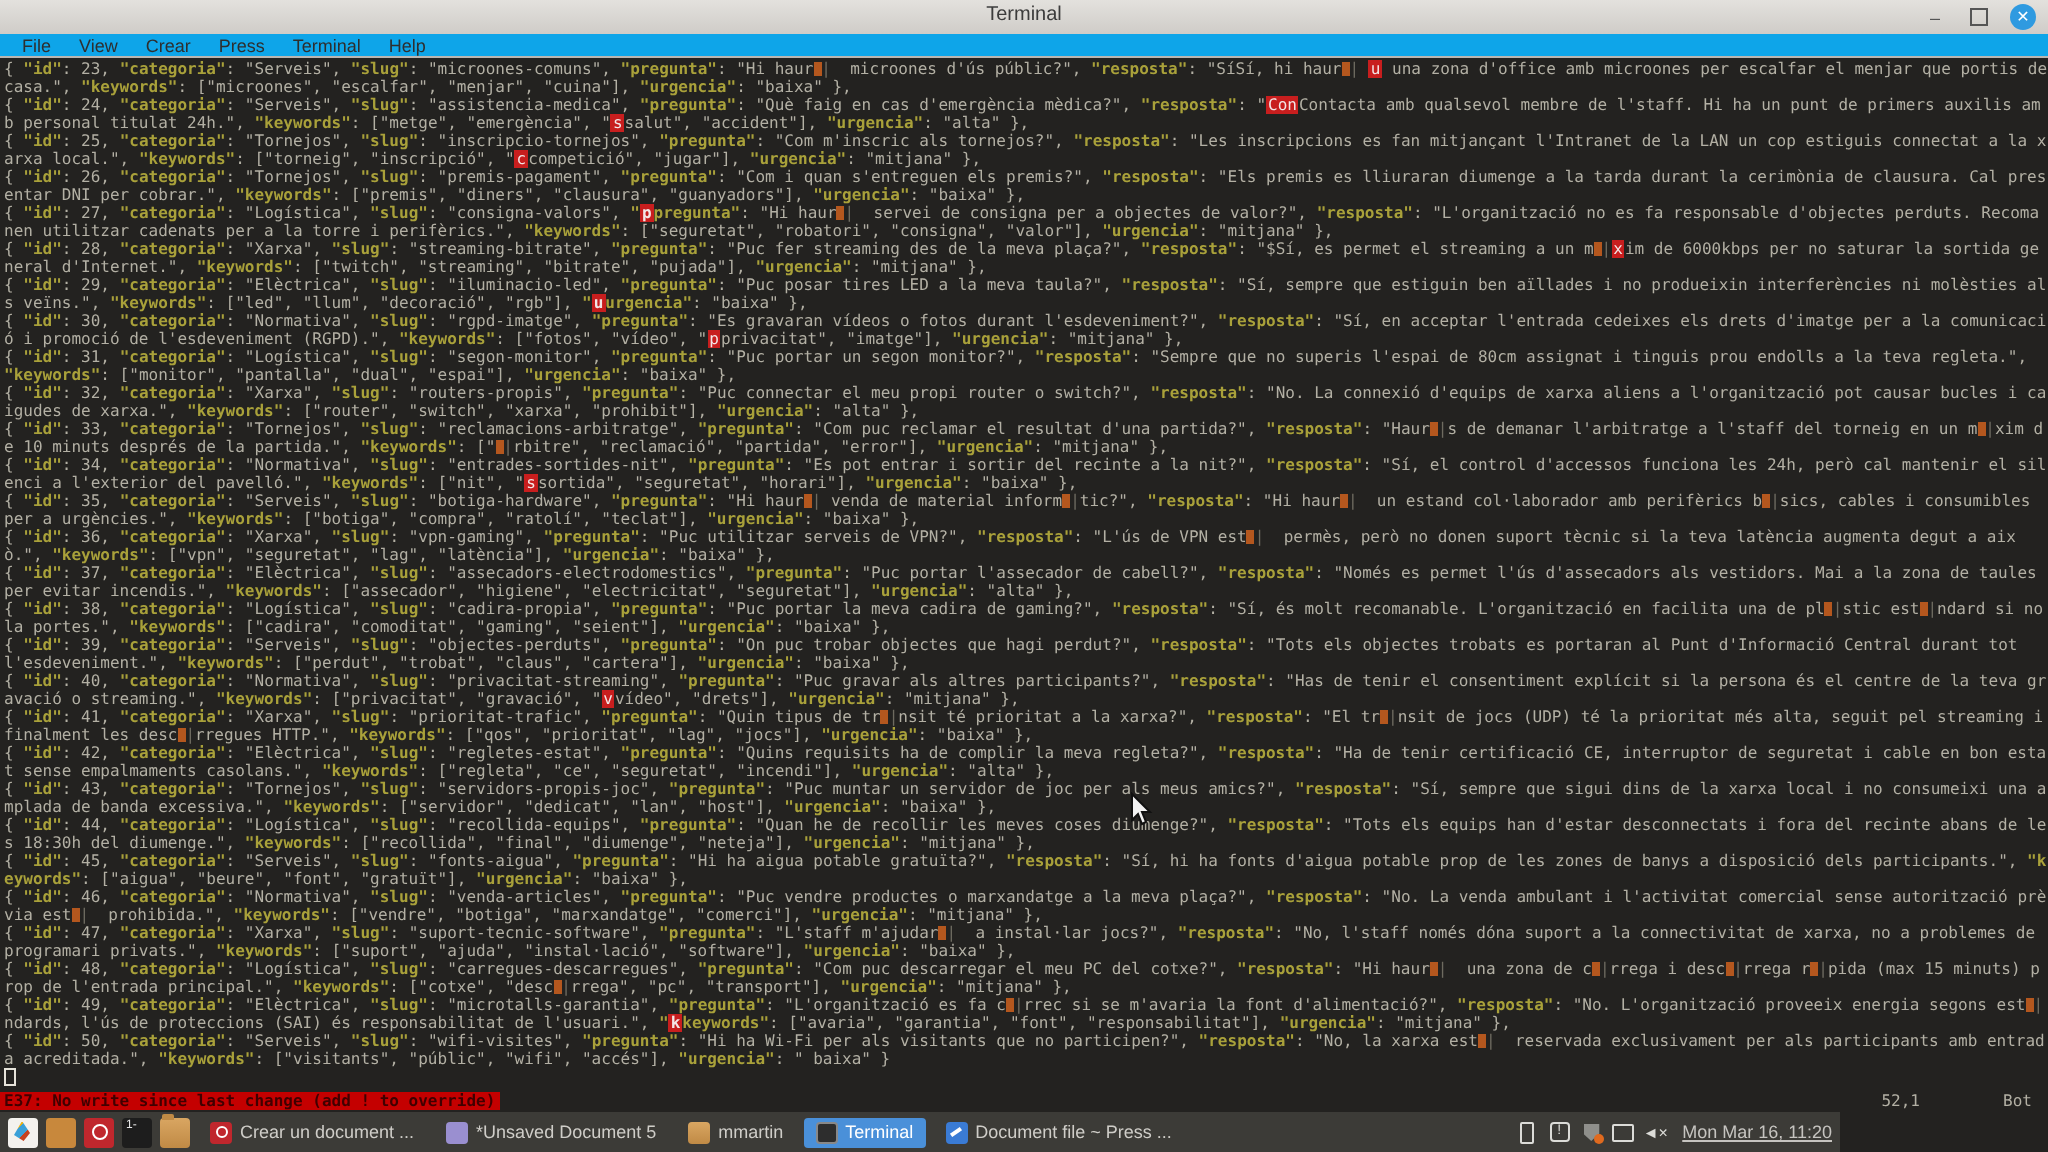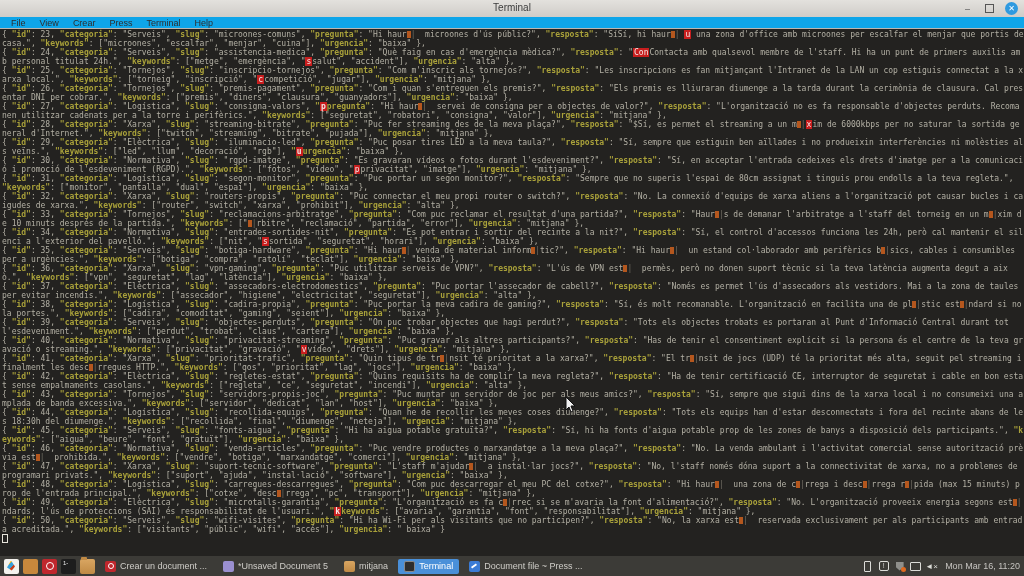--- a/index.html
+++ b/index.html
@@ -30,21 +30,21 @@
   .mp{color:#6e6b60;font-style:normal;}
   .vcur{display:inline-block;width:4px;height:7px;border:1px solid #e6e3da;vertical-align:-1px;}
   .statusline{position:absolute;left:0;right:0;bottom:0;height:10px;
     font:8px/10px "DejaVu Sans Mono",monospace;color:#b3b0a4;}
   .emsg{background:#c40000;color:#400000;font-weight:bold;padding:0 2px;}
   .ruler{position:absolute;right:64px;bottom:0;}
   .botind{position:absolute;right:8px;bottom:0;}
   
   .pointer{position:absolute;left:565px;top:396px;width:12px;height:18px;z-index:50;}
   
-  .taskbar{position:absolute;left:0;top:556px;width:1024px;height:20px;background:#3c3b37;
+  .taskbar{position:absolute;left:0;top:556px;width:920px;height:20px;background:#3c3b37;
     display:flex;align-items:center;padding:0 4px;box-sizing:border-box;gap:4px;}
   .launch{width:15px;height:15px;border-radius:2px;flex:0 0 auto;position:relative;}
   .l-menu{background:#f4f2ee;}
   .l-menu i{position:absolute;left:3px;top:2px;width:8px;height:10px;display:block;
      background:linear-gradient(135deg,#e8b117 0 30%,#3aa0d8 30% 60%,#c5411f 60%);
      clip-path:polygon(50% 0,100% 60%,60% 100%,0 70%);}
   .l-tan{background:#c8883c;}
   .l-red{background:#c0272d;}
   .l-red i{position:absolute;left:3.5px;top:3.5px;width:6px;height:6px;border:1.5px solid #fff;
      border-radius:50%;display:block;}
@@ -67,21 +67,21 @@
   .tray{color:#dcdcd8;font-size:9px;position:relative;width:11px;height:12px;
     display:flex;align-items:center;justify-content:center;}
   .t-batt i{display:block;width:5px;height:9px;border:1px solid #dcdcd8;border-radius:1px;}
   .t-warn i{display:block;width:8px;height:8px;border:1px solid #dcdcd8;border-radius:2px;
     font-size:7px;line-height:8px;text-align:center;color:#dcdcd8;font-style:normal;}
   .t-shield i{display:block;width:8px;height:9px;background:#8f8f8b;
     clip-path:polygon(0 0,100% 0,100% 60%,50% 100%,0 60%);}
   .t-shield b{position:absolute;right:-1px;bottom:0;width:5px;height:5px;border-radius:50%;background:#e06a1f;}
   .t-disp i{display:block;width:9px;height:7px;border:1px solid #dcdcd8;border-radius:1px;}
   .t-mute{font-size:8px;}
-  .clock{color:#c6c4c0;font-size:9px;margin-left:3px;white-space:nowrap;}
+  .clock{color:#c6c4c0;font-size:9px;margin-left:3px;white-space:nowrap;text-decoration:underline;}
 </style>
 </head>
 <body>
 
 <div class="titlebar">
   <div class="title">Terminal</div>
   <div class="winctl">
     <div class="wc">–</div>
     <div class="wc max">
         <i></i>
@@ -94,20 +94,25 @@
     <span>File</span>
     <span>View</span>
     <span>Crear</span>
     <span>Press</span>
     <span>Terminal</span>
     <span>Help</span>
   </div>
 
 <div class="term">
   <div class="screen" id="screen"><div>{ <b class="k">"id"</b>: 23, <b class="k">"categoria"</b>: "Serveis", <b class="k">"slug"</b>: "microones-comuns", <b class="k">"pregunta"</b>: "Hi haur<i class="mj"></i><i class="mp">|</i>  microones d'ús públic?", <b class="k">"resposta"</b>: "SíSí, hi haur<i class="mj"></i><i class="mp">|</i> <s class="rc">u</s> una zona d'office amb microones per escalfar el menjar que portis de casa.", <b class="k">"keywords"</b>: ["microones", "escalfar", "menjar", "cuina"], <b class="k">"urgencia"</b>: "baixa" },</div><div>{ <b class="k">"id"</b>: 24, <b class="k">"categoria"</b>: "Serveis", <b class="k">"slug"</b>: "assistencia-medica", <b class="k">"pregunta"</b>: "Què faig en cas d'emergència mèdica?", <b class="k">"resposta"</b>: "<s class="rc">Con</s>Contacta amb qualsevol membre de l'staff. Hi ha un punt de primers auxilis amb personal titulat 24h.", <b class="k">"keywords"</b>: ["metge", "emergència", "<s class="rc">s</s>salut", "accident"], <b class="k">"urgencia"</b>: "alta" },</div><div>{ <b class="k">"id"</b>: 25, <b class="k">"categoria"</b>: "Tornejos", <b class="k">"slug"</b>: "inscripcio-tornejos", <b class="k">"pregunta"</b>: "Com m'inscric als tornejos?", <b class="k">"resposta"</b>: "Les inscripcions es fan mitjançant l'Intranet de la LAN un cop estiguis connectat a la xarxa local.", <b class="k">"keywords"</b>: ["torneig", "inscripció", "<s class="rc">c</s>competició", "jugar"], <b class="k">"urgencia"</b>: "mitjana" },</div><div>{ <b class="k">"id"</b>: 26, <b class="k">"categoria"</b>: "Tornejos", <b class="k">"slug"</b>: "premis-pagament", <b class="k">"pregunta"</b>: "Com i quan s'entreguen els premis?", <b class="k">"resposta"</b>: "Els premis es lliuraran diumenge a la tarda durant la cerimònia de clausura. Cal presentar DNI per cobrar.", <b class="k">"keywords"</b>: ["premis", "diners", "clausura", "guanyadors"], <b class="k">"urgencia"</b>: "baixa" },</div><div>{ <b class="k">"id"</b>: 27, <b class="k">"categoria"</b>: "Logística", <b class="k">"slug"</b>: "consigna-valors", <b class="k">"<s class="rc">p</s>pregunta"</b>: "Hi haur<i class="mj"></i><i class="mp">|</i>  servei de consigna per a objectes de valor?", <b class="k">"resposta"</b>: "L'organització no es fa responsable d'objectes perduts. Recomanen utilitzar cadenats per a la torre i perifèrics.", <b class="k">"keywords"</b>: ["seguretat", "robatori", "consigna", "valor"], <b class="k">"urgencia"</b>: "mitjana" },</div><div>{ <b class="k">"id"</b>: 28, <b class="k">"categoria"</b>: "Xarxa", <b class="k">"slug"</b>: "streaming-bitrate", <b class="k">"pregunta"</b>: "Puc fer streaming des de la meva plaça?", <b class="k">"resposta"</b>: "$Sí, es permet el streaming a un m<i class="mj"></i><i class="mp">|</i><s class="rc">x</s>im de 6000kbps per no saturar la sortida general d'Internet.", <b class="k">"keywords"</b>: ["twitch", "streaming", "bitrate", "pujada"], <b class="k">"urgencia"</b>: "mitjana" },</div><div>{ <b class="k">"id"</b>: 29, <b class="k">"categoria"</b>: "Elèctrica", <b class="k">"slug"</b>: "iluminacio-led", <b class="k">"pregunta"</b>: "Puc posar tires LED a la meva taula?", <b class="k">"resposta"</b>: "Sí, sempre que estiguin ben aïllades i no produeixin interferències ni molèsties als veïns.", <b class="k">"keywords"</b>: ["led", "llum", "decoració", "rgb"], <b class="k">"<s class="rc">u</s>urgencia"</b>: "baixa" },</div><div>{ <b class="k">"id"</b>: 30, <b class="k">"categoria"</b>: "Normativa", <b class="k">"slug"</b>: "rgpd-imatge", <b class="k">"pregunta"</b>: "Es gravaran vídeos o fotos durant l'esdeveniment?", <b class="k">"resposta"</b>: "Sí, en acceptar l'entrada cedeixes els drets d'imatge per a la comunicació i promoció de l'esdeveniment (RGPD).", <b class="k">"keywords"</b>: ["fotos", "vídeo", "<s class="rc">p</s>privacitat", "imatge"], <b class="k">"urgencia"</b>: "mitjana" },</div><div>{ <b class="k">"id"</b>: 31, <b class="k">"categoria"</b>: "Logística", <b class="k">"slug"</b>: "segon-monitor", <b class="k">"pregunta"</b>: "Puc portar un segon monitor?", <b class="k">"resposta"</b>: "Sempre que no superis l'espai de 80cm assignat i tinguis prou endolls a la teva regleta.", <b class="k">"keywords"</b>: ["monitor", "pantalla", "dual", "espai"], <b class="k">"urgencia"</b>: "baixa" },</div><div>{ <b class="k">"id"</b>: 32, <b class="k">"categoria"</b>: "Xarxa", <b class="k">"slug"</b>: "routers-propis", <b class="k">"pregunta"</b>: "Puc connectar el meu propi router o switch?", <b class="k">"resposta"</b>: "No. La connexió d'equips de xarxa aliens a l'organització pot causar bucles i caigudes de xarxa.", <b class="k">"keywords"</b>: ["router", "switch", "xarxa", "prohibit"], <b class="k">"urgencia"</b>: "alta" },</div><div>{ <b class="k">"id"</b>: 33, <b class="k">"categoria"</b>: "Tornejos", <b class="k">"slug"</b>: "reclamacions-arbitratge", <b class="k">"pregunta"</b>: "Com puc reclamar el resultat d'una partida?", <b class="k">"resposta"</b>: "Haur<i class="mj"></i><i class="mp">|</i>s de demanar l'arbitratge a l'staff del torneig en un m<i class="mj"></i><i class="mp">|</i>xim de 10 minuts després de la partida.", <b class="k">"keywords"</b>: ["<i class="mj"></i><i class="mp">|</i>rbitre", "reclamació", "partida", "error"], <b class="k">"urgencia"</b>: "mitjana" },</div><div>{ <b class="k">"id"</b>: 34, <b class="k">"categoria"</b>: "Normativa", <b class="k">"slug"</b>: "entrades-sortides-nit", <b class="k">"pregunta"</b>: "Es pot entrar i sortir del recinte a la nit?", <b class="k">"resposta"</b>: "Sí, el control d'accessos funciona les 24h, però cal mantenir el silenci a l'exterior del pavelló.", <b class="k">"keywords"</b>: ["nit", "<s class="rc">s</s>sortida", "seguretat", "horari"], <b class="k">"urgencia"</b>: "baixa" },</div><div>{ <b class="k">"id"</b>: 35, <b class="k">"categoria"</b>: "Serveis", <b class="k">"slug"</b>: "botiga-hardware", <b class="k">"pregunta"</b>: "Hi haur<i class="mj"></i><i class="mp">|</i> venda de material inform<i class="mj"></i><i class="mp">|</i>tic?", <b class="k">"resposta"</b>: "Hi haur<i class="mj"></i><i class="mp">|</i>  un estand col·laborador amb perifèrics b<i class="mj"></i><i class="mp">|</i>sics, cables i consumibles per a urgències.", <b class="k">"keywords"</b>: ["botiga", "compra", "ratolí", "teclat"], <b class="k">"urgencia"</b>: "baixa" },</div><div>{ <b class="k">"id"</b>: 36, <b class="k">"categoria"</b>: "Xarxa", <b class="k">"slug"</b>: "vpn-gaming", <b class="k">"pregunta"</b>: "Puc utilitzar serveis de VPN?", <b class="k">"resposta"</b>: "L'ús de VPN est<i class="mj"></i><i class="mp">|</i>  permès, però no donen suport tècnic si la teva latència augmenta degut a això.", <b class="k">"keywords"</b>: ["vpn", "seguretat", "lag", "latència"], <b class="k">"urgencia"</b>: "baixa" },</div><div>{ <b class="k">"id"</b>: 37, <b class="k">"categoria"</b>: "Elèctrica", <b class="k">"slug"</b>: "assecadors-electrodomestics", <b class="k">"pregunta"</b>: "Puc portar l'assecador de cabell?", <b class="k">"resposta"</b>: "Només es permet l'ús d'assecadors als vestidors. Mai a la zona de taules per evitar incendis.", <b class="k">"keywords"</b>: ["assecador", "higiene", "electricitat", "seguretat"], <b class="k">"urgencia"</b>: "alta" },</div><div>{ <b class="k">"id"</b>: 38, <b class="k">"categoria"</b>: "Logística", <b class="k">"slug"</b>: "cadira-propia", <b class="k">"pregunta"</b>: "Puc portar la meva cadira de gaming?", <b class="k">"resposta"</b>: "Sí, és molt recomanable. L'organització en facilita una de pl<i class="mj"></i><i class="mp">|</i>stic est<i class="mj"></i><i class="mp">|</i>ndard si no la portes.", <b class="k">"keywords"</b>: ["cadira", "comoditat", "gaming", "seient"], <b class="k">"urgencia"</b>: "baixa" },</div><div>{ <b class="k">"id"</b>: 39, <b class="k">"categoria"</b>: "Serveis", <b class="k">"slug"</b>: "objectes-perduts", <b class="k">"pregunta"</b>: "On puc trobar objectes que hagi perdut?", <b class="k">"resposta"</b>: "Tots els objectes trobats es portaran al Punt d'Informació Central durant tot l'esdeveniment.", <b class="k">"keywords"</b>: ["perdut", "trobat", "claus", "cartera"], <b class="k">"urgencia"</b>: "baixa" },</div><div>{ <b class="k">"id"</b>: 40, <b class="k">"categoria"</b>: "Normativa", <b class="k">"slug"</b>: "privacitat-streaming", <b class="k">"pregunta"</b>: "Puc gravar als altres participants?", <b class="k">"resposta"</b>: "Has de tenir el consentiment explícit si la persona és el centre de la teva gravació o streaming.", <b class="k">"keywords"</b>: ["privacitat", "gravació", "<s class="rc">v</s>vídeo", "drets"], <b class="k">"urgencia"</b>: "mitjana" },</div><div>{ <b class="k">"id"</b>: 41, <b class="k">"categoria"</b>: "Xarxa", <b class="k">"slug"</b>: "prioritat-trafic", <b class="k">"pregunta"</b>: "Quin tipus de tr<i class="mj"></i><i class="mp">|</i>nsit té prioritat a la xarxa?", <b class="k">"resposta"</b>: "El tr<i class="mj"></i><i class="mp">|</i>nsit de jocs (UDP) té la prioritat més alta, seguit pel streaming i finalment les desc<i class="mj"></i><i class="mp">|</i>rregues HTTP.", <b class="k">"keywords"</b>: ["qos", "prioritat", "lag", "jocs"], <b class="k">"urgencia"</b>: "baixa" },</div><div>{ <b class="k">"id"</b>: 42, <b class="k">"categoria"</b>: "Elèctrica", <b class="k">"slug"</b>: "regletes-estat", <b class="k">"pregunta"</b>: "Quins requisits ha de complir la meva regleta?", <b class="k">"resposta"</b>: "Ha de tenir certificació CE, interruptor de seguretat i cable en bon estat sense empalmaments casolans.", <b class="k">"keywords"</b>: ["regleta", "ce", "seguretat", "incendi"], <b class="k">"urgencia"</b>: "alta" },</div><div>{ <b class="k">"id"</b>: 43, <b class="k">"categoria"</b>: "Tornejos", <b class="k">"slug"</b>: "servidors-propis-joc", <b class="k">"pregunta"</b>: "Puc muntar un servidor de joc per als meus amics?", <b class="k">"resposta"</b>: "Sí, sempre que sigui dins de la xarxa local i no consumeixi una amplada de banda excessiva.", <b class="k">"keywords"</b>: ["servidor", "dedicat", "lan", "host"], <b class="k">"urgencia"</b>: "baixa" },</div><div>{ <b class="k">"id"</b>: 44, <b class="k">"categoria"</b>: "Logística", <b class="k">"slug"</b>: "recollida-equips", <b class="k">"pregunta"</b>: "Quan he de recollir les meves coses diumenge?", <b class="k">"resposta"</b>: "Tots els equips han d'estar desconnectats i fora del recinte abans de les 18:30h del diumenge.", <b class="k">"keywords"</b>: ["recollida", "final", "diumenge", "neteja"], <b class="k">"urgencia"</b>: "mitjana" },</div><div>{ <b class="k">"id"</b>: 45, <b class="k">"categoria"</b>: "Serveis", <b class="k">"slug"</b>: "fonts-aigua", <b class="k">"pregunta"</b>: "Hi ha aigua potable gratuïta?", <b class="k">"resposta"</b>: "Sí, hi ha fonts d'aigua potable prop de les zones de banys a disposició dels participants.", <b class="k">"keywords"</b>: ["aigua", "beure", "font", "gratuït"], <b class="k">"urgencia"</b>: "baixa" },</div><div>{ <b class="k">"id"</b>: 46, <b class="k">"categoria"</b>: "Normativa", <b class="k">"slug"</b>: "venda-articles", <b class="k">"pregunta"</b>: "Puc vendre productes o marxandatge a la meva plaça?", <b class="k">"resposta"</b>: "No. La venda ambulant i l'activitat comercial sense autorització prèvia est<i class="mj"></i><i class="mp">|</i>  prohibida.", <b class="k">"keywords"</b>: ["vendre", "botiga", "marxandatge", "comerci"], <b class="k">"urgencia"</b>: "mitjana" },</div><div>{ <b class="k">"id"</b>: 47, <b class="k">"categoria"</b>: "Xarxa", <b class="k">"slug"</b>: "suport-tecnic-software", <b class="k">"pregunta"</b>: "L'staff m'ajudar<i class="mj"></i><i class="mp">|</i>  a instal·lar jocs?", <b class="k">"resposta"</b>: "No, l'staff només dóna suport a la connectivitat de xarxa, no a problemes de programari privats.", <b class="k">"keywords"</b>: ["suport", "ajuda", "instal·lació", "software"], <b class="k">"urgencia"</b>: "baixa" },</div><div>{ <b class="k">"id"</b>: 48, <b class="k">"categoria"</b>: "Logística", <b class="k">"slug"</b>: "carregues-descarregues", <b class="k">"pregunta"</b>: "Com puc descarregar el meu PC del cotxe?", <b class="k">"resposta"</b>: "Hi haur<i class="mj"></i><i class="mp">|</i>  una zona de c<i class="mj"></i><i class="mp">|</i>rrega i desc<i class="mj"></i><i class="mp">|</i>rrega r<i class="mj"></i><i class="mp">|</i>pida (max 15 minuts) prop de l'entrada principal.", <b class="k">"keywords"</b>: ["cotxe", "desc<i class="mj"></i><i class="mp">|</i>rrega", "pc", "transport"], <b class="k">"urgencia"</b>: "mitjana" },</div><div>{ <b class="k">"id"</b>: 49, <b class="k">"categoria"</b>: "Elèctrica", <b class="k">"slug"</b>: "microtalls-garantia", <b class="k">"pregunta"</b>: "L'organització es fa c<i class="mj"></i><i class="mp">|</i>rrec si se m'avaria la font d'alimentació?", <b class="k">"resposta"</b>: "No. L'organització proveeix energia segons est<i class="mj"></i><i class="mp">|</i>ndards, l'ús de proteccions (SAI) és responsabilitat de l'usuari.", <b class="k">"<s class="rc">k</s>keywords"</b>: ["avaria", "garantia", "font", "responsabilitat"], <b class="k">"urgencia"</b>: "mitjana" },</div><div>{ <b class="k">"id"</b>: 50, <b class="k">"categoria"</b>: "Serveis", <b class="k">"slug"</b>: "wifi-visites", <b class="k">"pregunta"</b>: "Hi ha Wi-Fi per als visitants que no participen?", <b class="k">"resposta"</b>: "No, la xarxa est<i class="mj"></i><i class="mp">|</i>  reservada exclusivament per als participants amb entrada acreditada.", <b class="k">"keywords"</b>: ["visitants", "públic", "wifi", "accés"], <b class="k">"urgencia"</b>: " baixa" }</div><div><span class="vcur"></span></div></div>
+  <div class="statusline">
+    <span class="emsg">E37: No write since last change (add ! to override)</span>
+    <span class="ruler">52,1</span>
+    <span class="botind">Bot</span>
+  </div>
 </div>
 
 <svg class="pointer" viewBox="0 0 12 18">
   <polygon points="1,1 1,14 4,11 6,16 8,15 6,10 10,10" fill="#f2f2f2" stroke="#111" stroke-width="1"></polygon>
 </svg>
 
 <div class="taskbar">
   <div class="launch l-menu">
       <i></i>
     </div>
@@ -125,21 +130,21 @@
           <i></i>
         </span>
         <span>Crear un document ...</span>
       </div>
       <div class="winbtn">
         <span class="wicon wi-purple"></span>
         <span>*Unsaved Document 5</span>
       </div>
       <div class="winbtn">
         <span class="wicon wi-folder"></span>
-        <span>mitjana</span>
+        <span>mmartin</span>
       </div>
       <div class="winbtn active">
         <span class="wicon wi-term"></span>
         <span>Terminal</span>
       </div>
       <div class="winbtn">
         <span class="wicon wi-blue">
           <i></i>
         </span>
         <span>Document file ~ Press ...</span>

